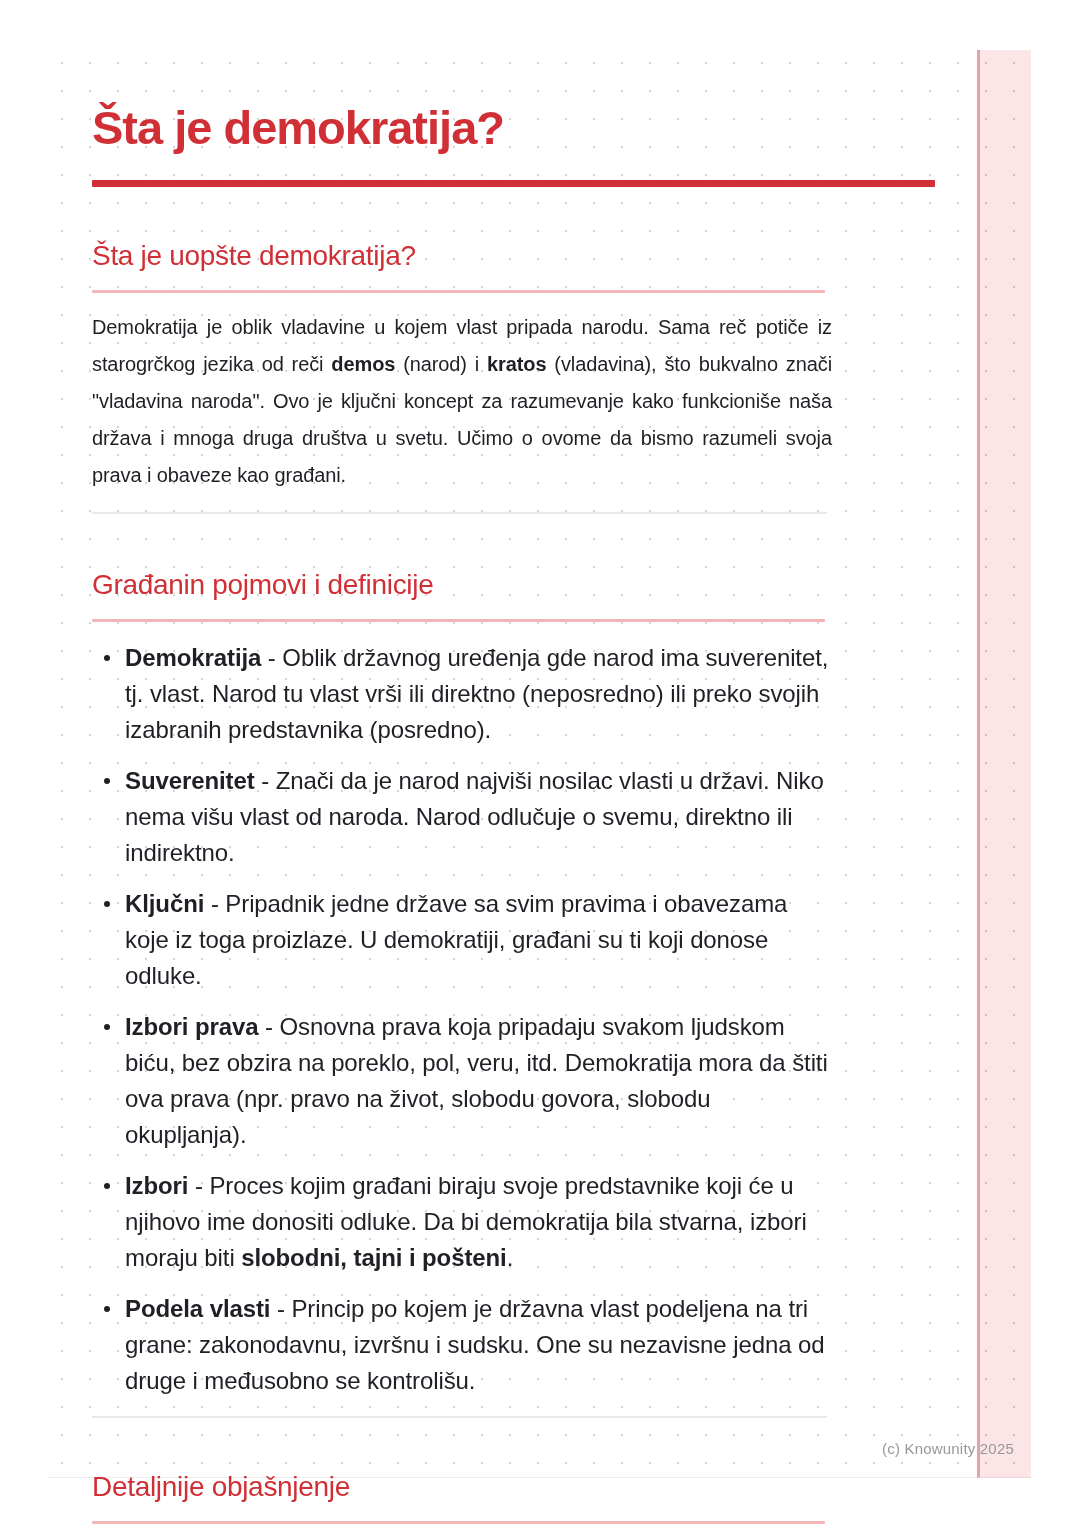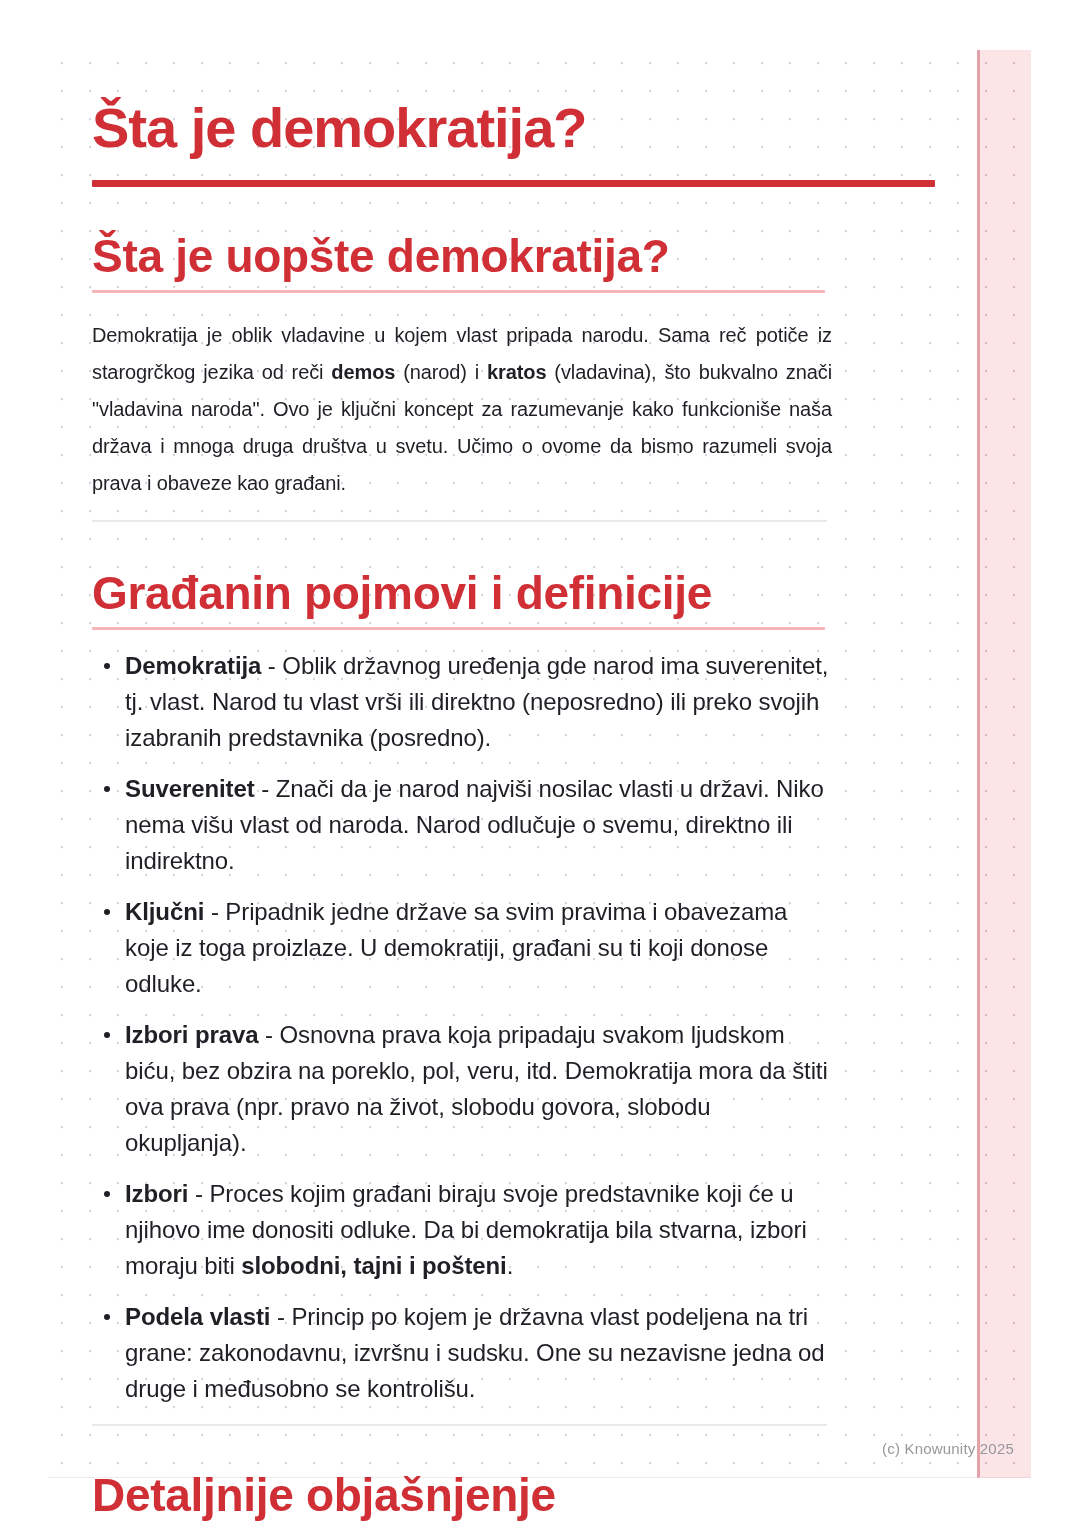--- a/index.html
+++ b/index.html
@@ -37,36 +37,36 @@
     background-color:var(--band-bg);
     background-image:radial-gradient(ellipse 1.2px 2.5px at 14px 13px, var(--dot-pink) 60%, transparent 75%);
     background-size:28px 28px;
     background-position:-8px 0;
     border-left:3px solid var(--band-edge);
     border-bottom:1px solid #f0d3d6;
   }
   .content{position:absolute;left:92px;top:0;width:740px;z-index:2;}
   h1{
     margin-top:96px;
-    font-size:56px;line-height:64px;font-weight:700;
+    font-size:47px;line-height:64px;font-weight:700;
     letter-spacing:-1px;color:var(--accent);
   }
   .rule-thick{margin-top:20px;width:843px;height:7px;background:var(--accent);border-radius:1px;}
   h2{
-    font-size:46px;line-height:42px;font-weight:700;
+    font-size:28px;line-height:42px;font-weight:400;
     letter-spacing:-0.3px;color:var(--accent);
   }
   .h2-intro{margin-top:48px;}
   .h2-key{margin-top:50px;}
   .h2-details{margin-top:48px;}
   .rule-soft{margin-top:13px;width:733px;height:3px;background:var(--accent-soft);border-radius:1px;}
   p.body{
     font-size:20px;line-height:37px;letter-spacing:-0.1px;
   }
-  p.intro-par{margin-top:24px;text-align:justify;}
+  p.intro-par{margin-top:16px;text-align:justify;}
   p.lead{margin-top:22px;}
   .divider{margin-top:18px;width:735px;height:0;border-top:2px solid var(--divider);}
   .divider-bottom{margin-top:17px;width:735px;height:0;border-top:2px solid var(--divider);}
   ul.terms{margin-top:18px;list-style:none;}
   ul.terms li{
     position:relative;
     padding-left:33px;
     font-size:24px;line-height:36px;letter-spacing:-0.1px;
   }
   ul.terms li + li{margin-top:15px;}

